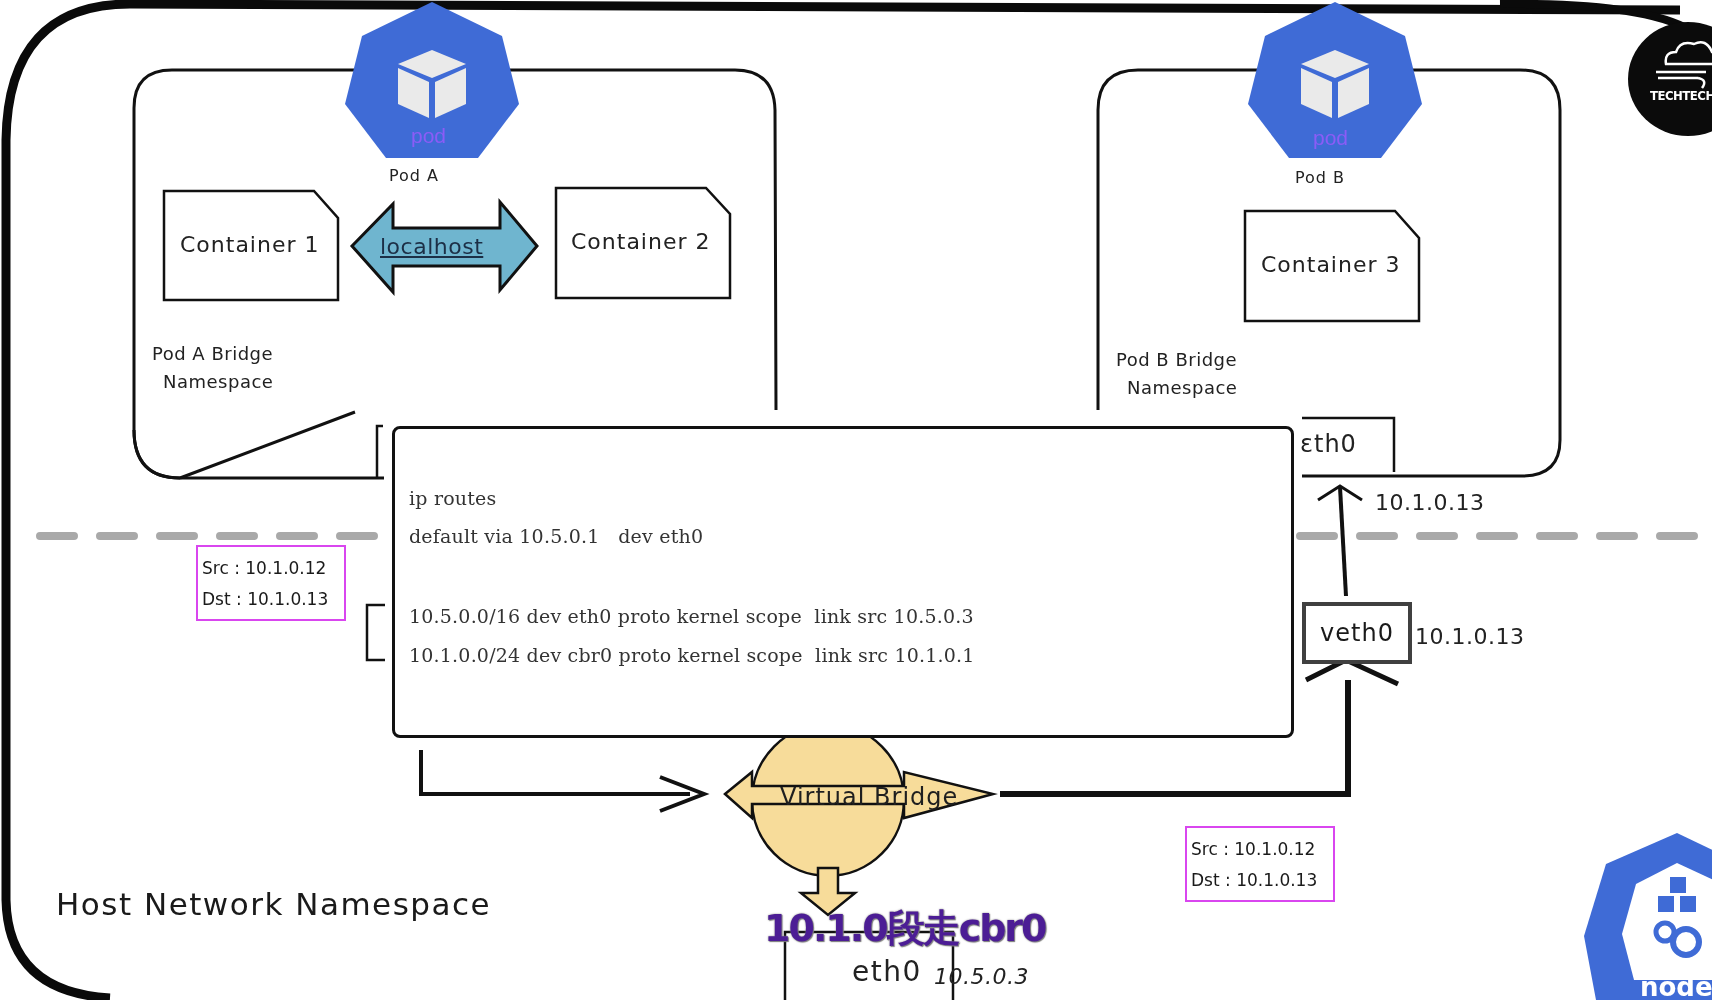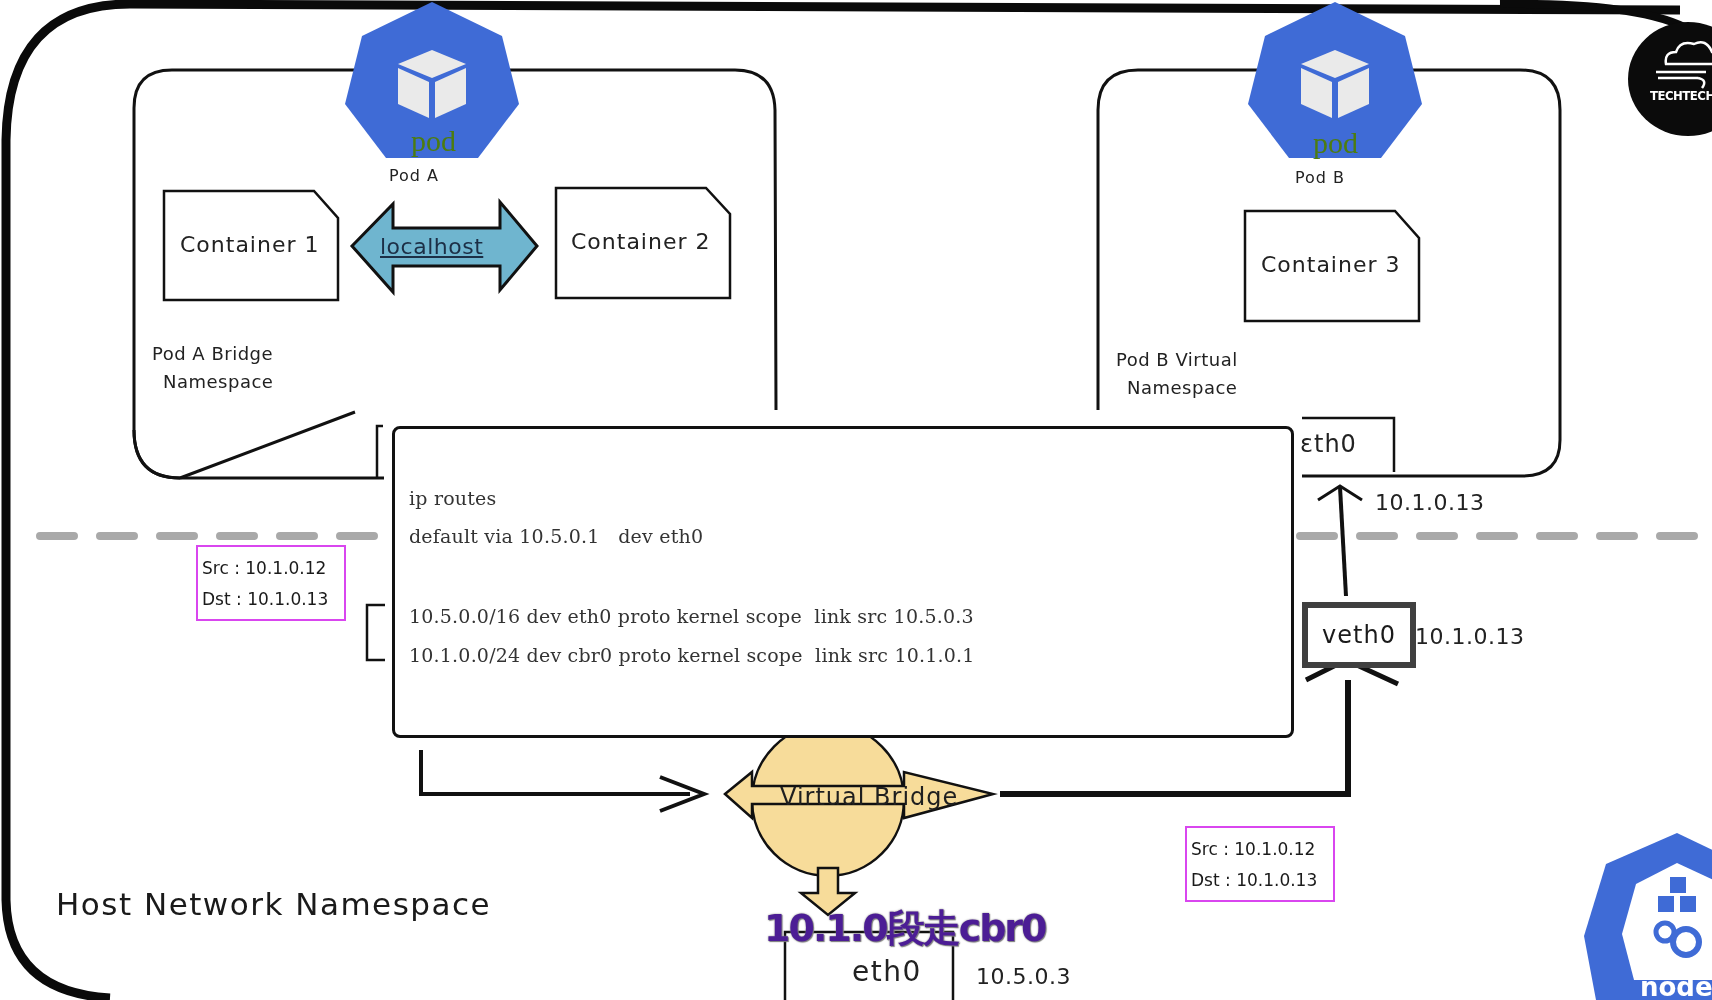--- a/index.html
+++ b/index.html
@@ -1,30 +1,30 @@
 <!DOCTYPE html>
 <html><head>
 <meta charset="utf-8">
 <style>
   html, body { margin: 0; padding: 0; background: #ffffff; }
   body { width: 1712px; height: 1000px; position: relative; overflow: hidden;
          font-family: "DejaVu Sans", sans-serif; color: #1a1a1a; }
   svg.stage { position: absolute; left: 0; top: 0; width: 1712px; height: 1000px; }
   .lbl { position: absolute; white-space: nowrap; color: #222; }
-  .pod-word { font-size: 30px; color: #4d7c0f; font-family: Liberation Serif, serif; }
+  .pod-word { font-size: 21px; color: #8b5cf6; font-family: Liberation Sans, sans-serif; }
   .pod-name { font-size: 16px; letter-spacing: 1px; }
   .container-label { font-size: 22px; letter-spacing: 1px; }
   .ns-label { font-size: 18px; line-height: 28px; letter-spacing: 0.5px; }
   .routes { position: absolute; left: 392px; top: 426px; width: 896px; height: 306px;
             border: 3px solid #111; border-radius: 8px; background: #fff; }
   .routes .line { position: absolute; left: 14px; font-family: "DejaVu Serif", "Liberation Serif", serif;
                   font-size: 19px; color: #333; white-space: pre; letter-spacing: 0.2px; }
   .pkt { position: absolute; border: 2px solid #d946ef; background: #fff; font-size: 17px; padding: 6px 6px 4px 4px;
          line-height: 31px; }
-  .iface { position: absolute; border: 6px solid #404040; background: #fff; font-size: 24px;
+  .iface { position: absolute; border: 4px solid #404040; background: #fff; font-size: 24px;
            text-align: center; letter-spacing: 1px; }
   .ip { position: absolute; font-size: 22px; letter-spacing: 0.5px; color: #222; }
   .subtitle { position: absolute; left: 764px; top: 903px; font-size: 38px; font-weight: bold;
               color: #4c1d95; letter-spacing: -2px;
               text-shadow: 0 0 2px #888, 1px 1px 1px #777; font-family: "DejaVu Sans", sans-serif; }
   .host-label { position: absolute; left: 56px; top: 886px; font-size: 31px; letter-spacing: 1.5px; }
   .logo { position: absolute; left: 1628px; top: 22px; width: 120px; height: 114px; border-radius: 50%;
           background: #0b0b0b; }
   .logo-text { position: absolute; left: 22px; top: 66px; font-size: 13px; font-weight: bold; color: #fff;
                letter-spacing: -0.5px; font-family: "DejaVu Sans Condensed", "DejaVu Sans", sans-serif; }
@@ -107,21 +107,21 @@
 <span class="lbl container-label" style="left:571px;top:229px;">Container 2</span>
 <span class="lbl container-label" style="left:1261px;top:252px;">Container 3</span>
 
 <span class="lbl" style="left:380px;top:234px;font-size:22px;text-decoration:underline;color:#1c2f46;letter-spacing:0.5px;">localhost</span>
 
 <div class="lbl ns-label" style="left:152px;top:340px;">
   <div>Pod A Bridge</div>
   <div style="padding-left:11px;">Namespace</div>
 </div>
 <div class="lbl ns-label" style="left:1116px;top:346px;">
-  <div>Pod B Virtual</div>
+  <div>Pod B Bridge</div>
   <div style="padding-left:11px;">Namespace</div>
 </div>
 
 <span class="lbl" style="left:1300px;top:430px;font-size:24px;letter-spacing:1px;">ɛth0</span>
 <span class="ip" style="left:1375px;top:490px;">10.1.0.13</span>
 
 <div class="routes">
   <div class="line" style="top:58px;">ip routes</div>
   <div class="line" style="top:96px;">default via 10.5.0.1   dev eth0</div>
   <div class="line" style="top:176px;">10.5.0.0/16 dev eth0 proto kernel scope  link src 10.5.0.3</div>
@@ -138,21 +138,21 @@
 </div>
 
 <div class="iface" style="left:1302px;top:602px;width:102px;height:54px;line-height:54px;">
   <span>veth0</span>
 </div>
 <span class="ip" style="left:1415px;top:624px;">10.1.0.13</span>
 
 <span class="lbl" style="left:780px;top:783px;font-size:24px;letter-spacing:1px;color:#1f1f1f;">Virtual Bridge</span>
 
 <span class="lbl" style="left:852px;top:955px;font-size:28px;letter-spacing:1.5px;">eth0</span>
-<span class="ip" style="left:976px;top:964px;">10.5.0.3</span>
+<span class="ip" style="left:934px;top:964px;font-style:italic;">10.5.0.3</span>
 
 <span class="host-label">Host Network Namespace</span>
 
 <span class="subtitle">10.1.0段走cbr0</span>
 
 <div class="logo">
   <svg width="120" height="114" viewBox="0 0 120 114" style="position:absolute;left:0;top:0;">
     <path d="M 38 42 Q 36 30 48 30 Q 52 18 66 22 Q 78 16 84 30 Q 96 30 96 42 Z" fill="none" stroke="#fff" stroke-width="2.5"></path>
     <line x1="28" y1="50" x2="78" y2="50" stroke="#fff" stroke-width="2.5"></line>
     <line x1="30" y1="56" x2="70" y2="56" stroke="#fff" stroke-width="2.5"></line>

